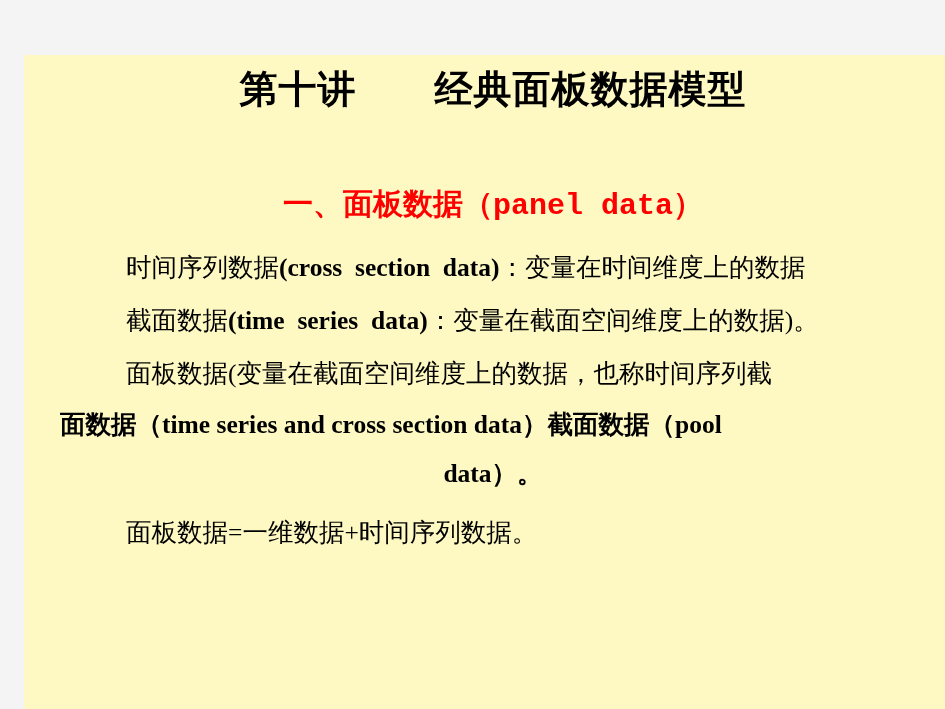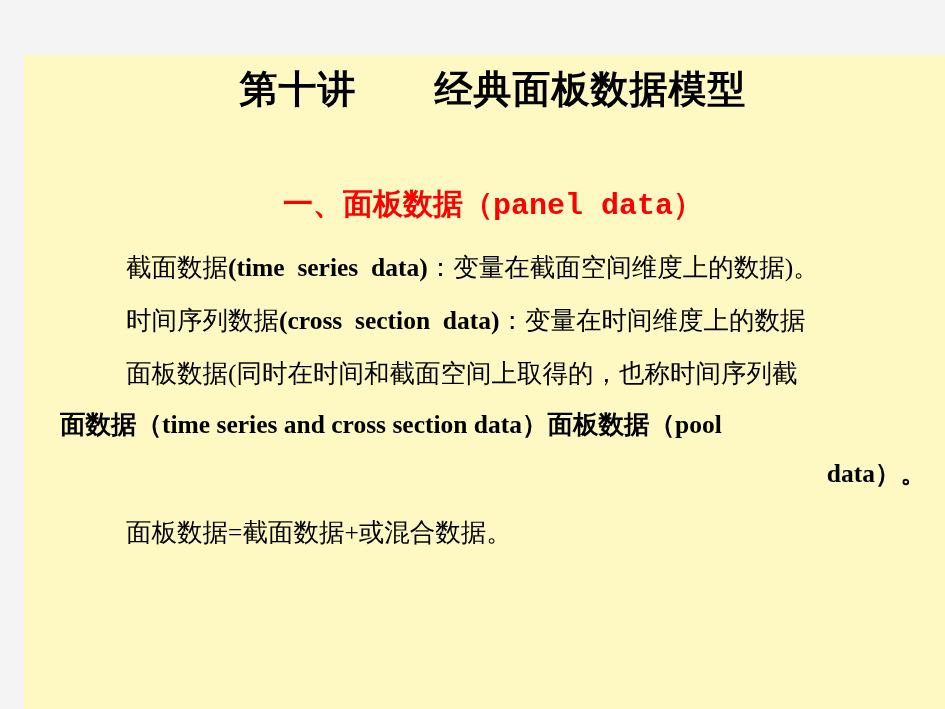--- a/index.html
+++ b/index.html
@@ -94,43 +94,43 @@
   .para-bold.flush {
     padding-left: 0;
   }
   .para-bold > span {
     display: inline-block;
     width: 100%;
     text-align: justify;
     text-justify: inter-character;
   }
   .para-bold.last > span {
-    text-align: right;
+    text-align: center;
     font-family: Liberation Serif, serif;
   }
 </style>
 </head>
 <body>
 
 <div id="slide">
 
   <div class="slide-title">第十讲　　经典面板数据模型</div>
 
   <div class="red-heading">一、面板数据（panel data）</div>
 
   <div class="body-block">
 
 
+    <div class="body-line indent-small"><span>时间序列数据</span><span class="b">(cross  section  data)</span><span>：变量在时间维度上的数据</span></div>
+
     <div class="body-line indent-small"><span>截面数据</span><span class="b">(time  series  data)</span><span>：变量在截面空间维度上的数据)。</span></div>
 
-    <div class="body-line indent-small"><span>时间序列数据</span><span class="b">(cross  section  data)</span><span>：变量在时间维度上的数据</span></div>
 
+    <div class="body-line indent">面板数据(变量在截面空间维度上的数据，也称时间序列截</div>
 
-    <div class="body-line indent">面板数据(同时在时间和截面空间上取得的，也称时间序列截</div>
-
-    <div class="para-bold flush"><span>面数据（time  series  and  cross  section  data）面板数据（pool</span></div>
+    <div class="para-bold flush"><span>面数据（time  series  and  cross  section  data）截面数据（pool</span></div>
 
     <div class="para-bold flush last"><span>data）。</span></div>
 
-    <div class="body-line indent" style="margin-top:8px;">面板数据=截面数据+或混合数据。</div>
+    <div class="body-line indent" style="margin-top:8px;">面板数据=一维数据+时间序列数据。</div>
 
   </div>
 </div>
 
 </body></html>

